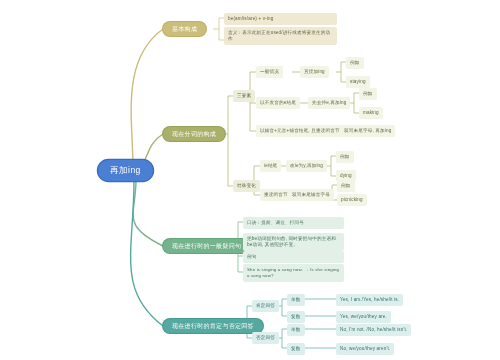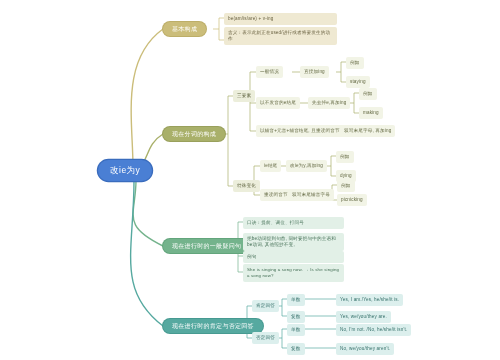--- a/index.html
+++ b/index.html
@@ -103,21 +103,21 @@
 
   <path d="M232,246 L238,246 M238,222 L238,272 M238,222 L243,222 M238,240 L243,240 M238,256 L243,256 M238,272 L243,272" stroke="#74b38c" stroke-width="0.7" fill="none"></path>
 
   <path d="M241,326 L247,326 M247,306 L247,338 M247,306 L252,306 M247,338 L252,338" stroke="#56a9a0" stroke-width="0.7" fill="none"></path>
   <path d="M276,306 L282,306 M282,299 L282,316 M282,299 L287,299 M282,316 L287,316" stroke="#56a9a0" stroke-width="0.7" fill="none"></path>
   <path d="M303,299 L336,299 M303,316 L336,316" stroke="#56a9a0" stroke-width="0.7" fill="none"></path>
   <path d="M276,338 L282,338 M282,329 L282,348 M282,329 L287,329 M282,348 L287,348" stroke="#56a9a0" stroke-width="0.7" fill="none"></path>
   <path d="M303,329 L336,329 M303,348 L336,348" stroke="#56a9a0" stroke-width="0.7" fill="none"></path>
 </svg>
 
-<div class="node root" style="left:98px;top:160px;">改ie为y</div>
+<div class="node root" style="left:98px;top:160px;">再加ing</div>
 
 <div class="node l1 gold" style="left:163px;top:22px;">基本构成</div>
 <div class="node chip gold" style="left:224px;top:13px;width:113px;">be(am/is/are) + v-ing</div>
 <div class="node chip gold wrap" style="left:224px;top:27px;width:113px;">含义：表示此刻正在used/进行或者将要发生的动作</div>
 
 <div class="node l1 olive" style="left:163px;top:127px;">现在分词的构成</div>
 
 <div class="node chip olive" style="left:233px;top:90px;">三要素</div>
 
 <div class="node chip olive2" style="left:256px;top:66px;">一般情况</div>

